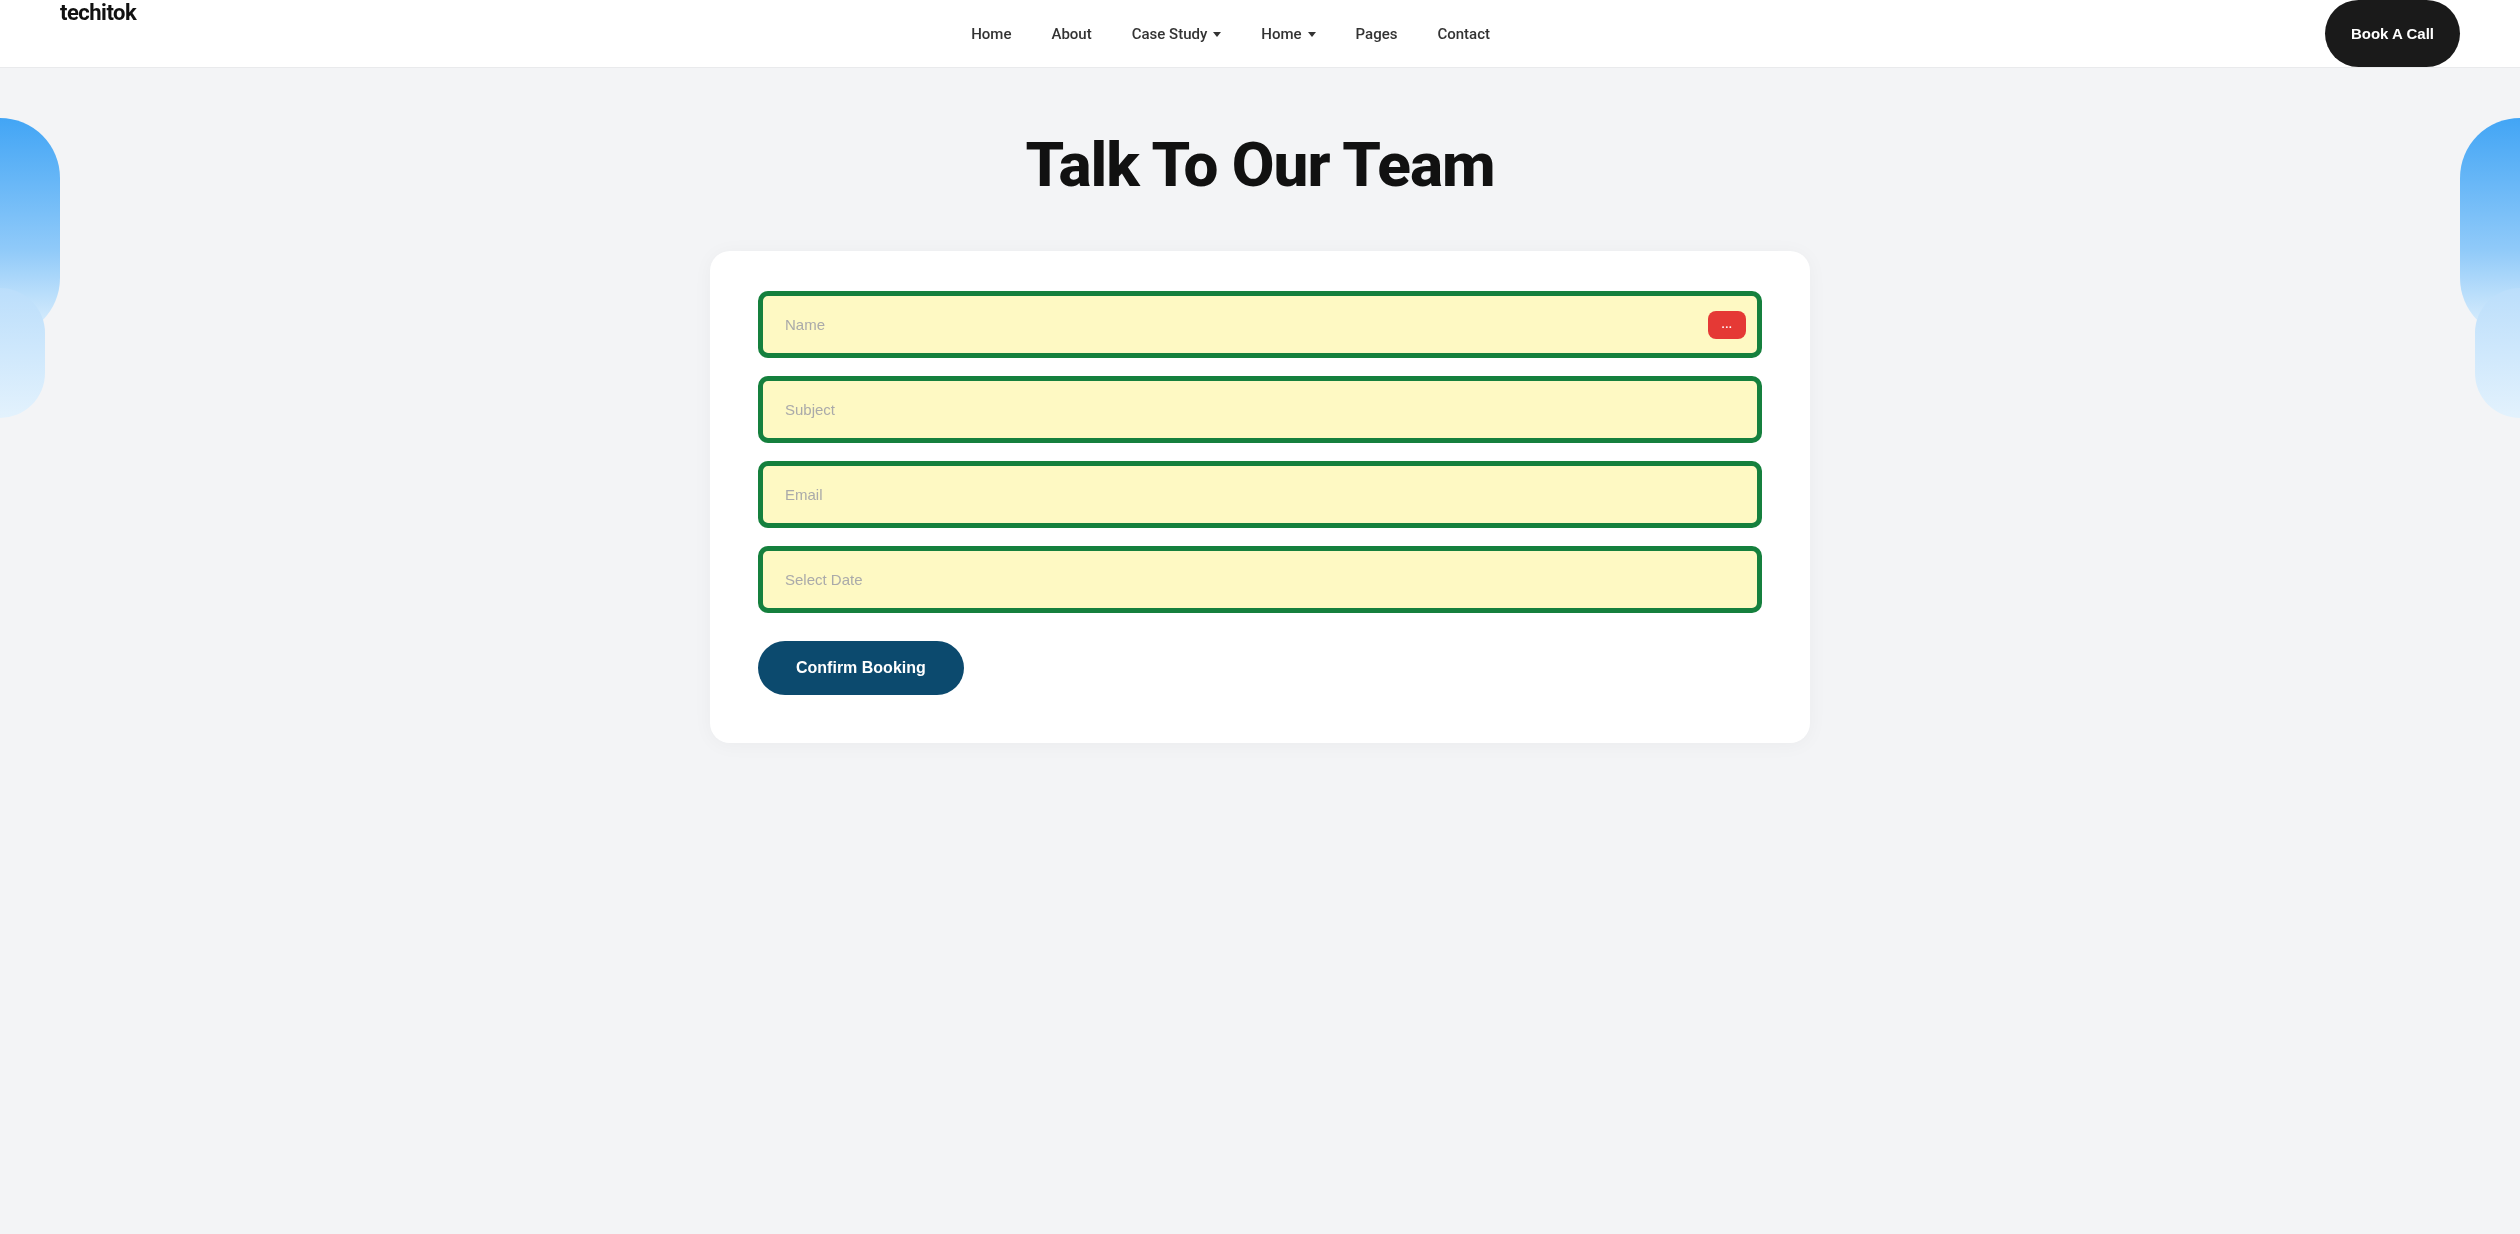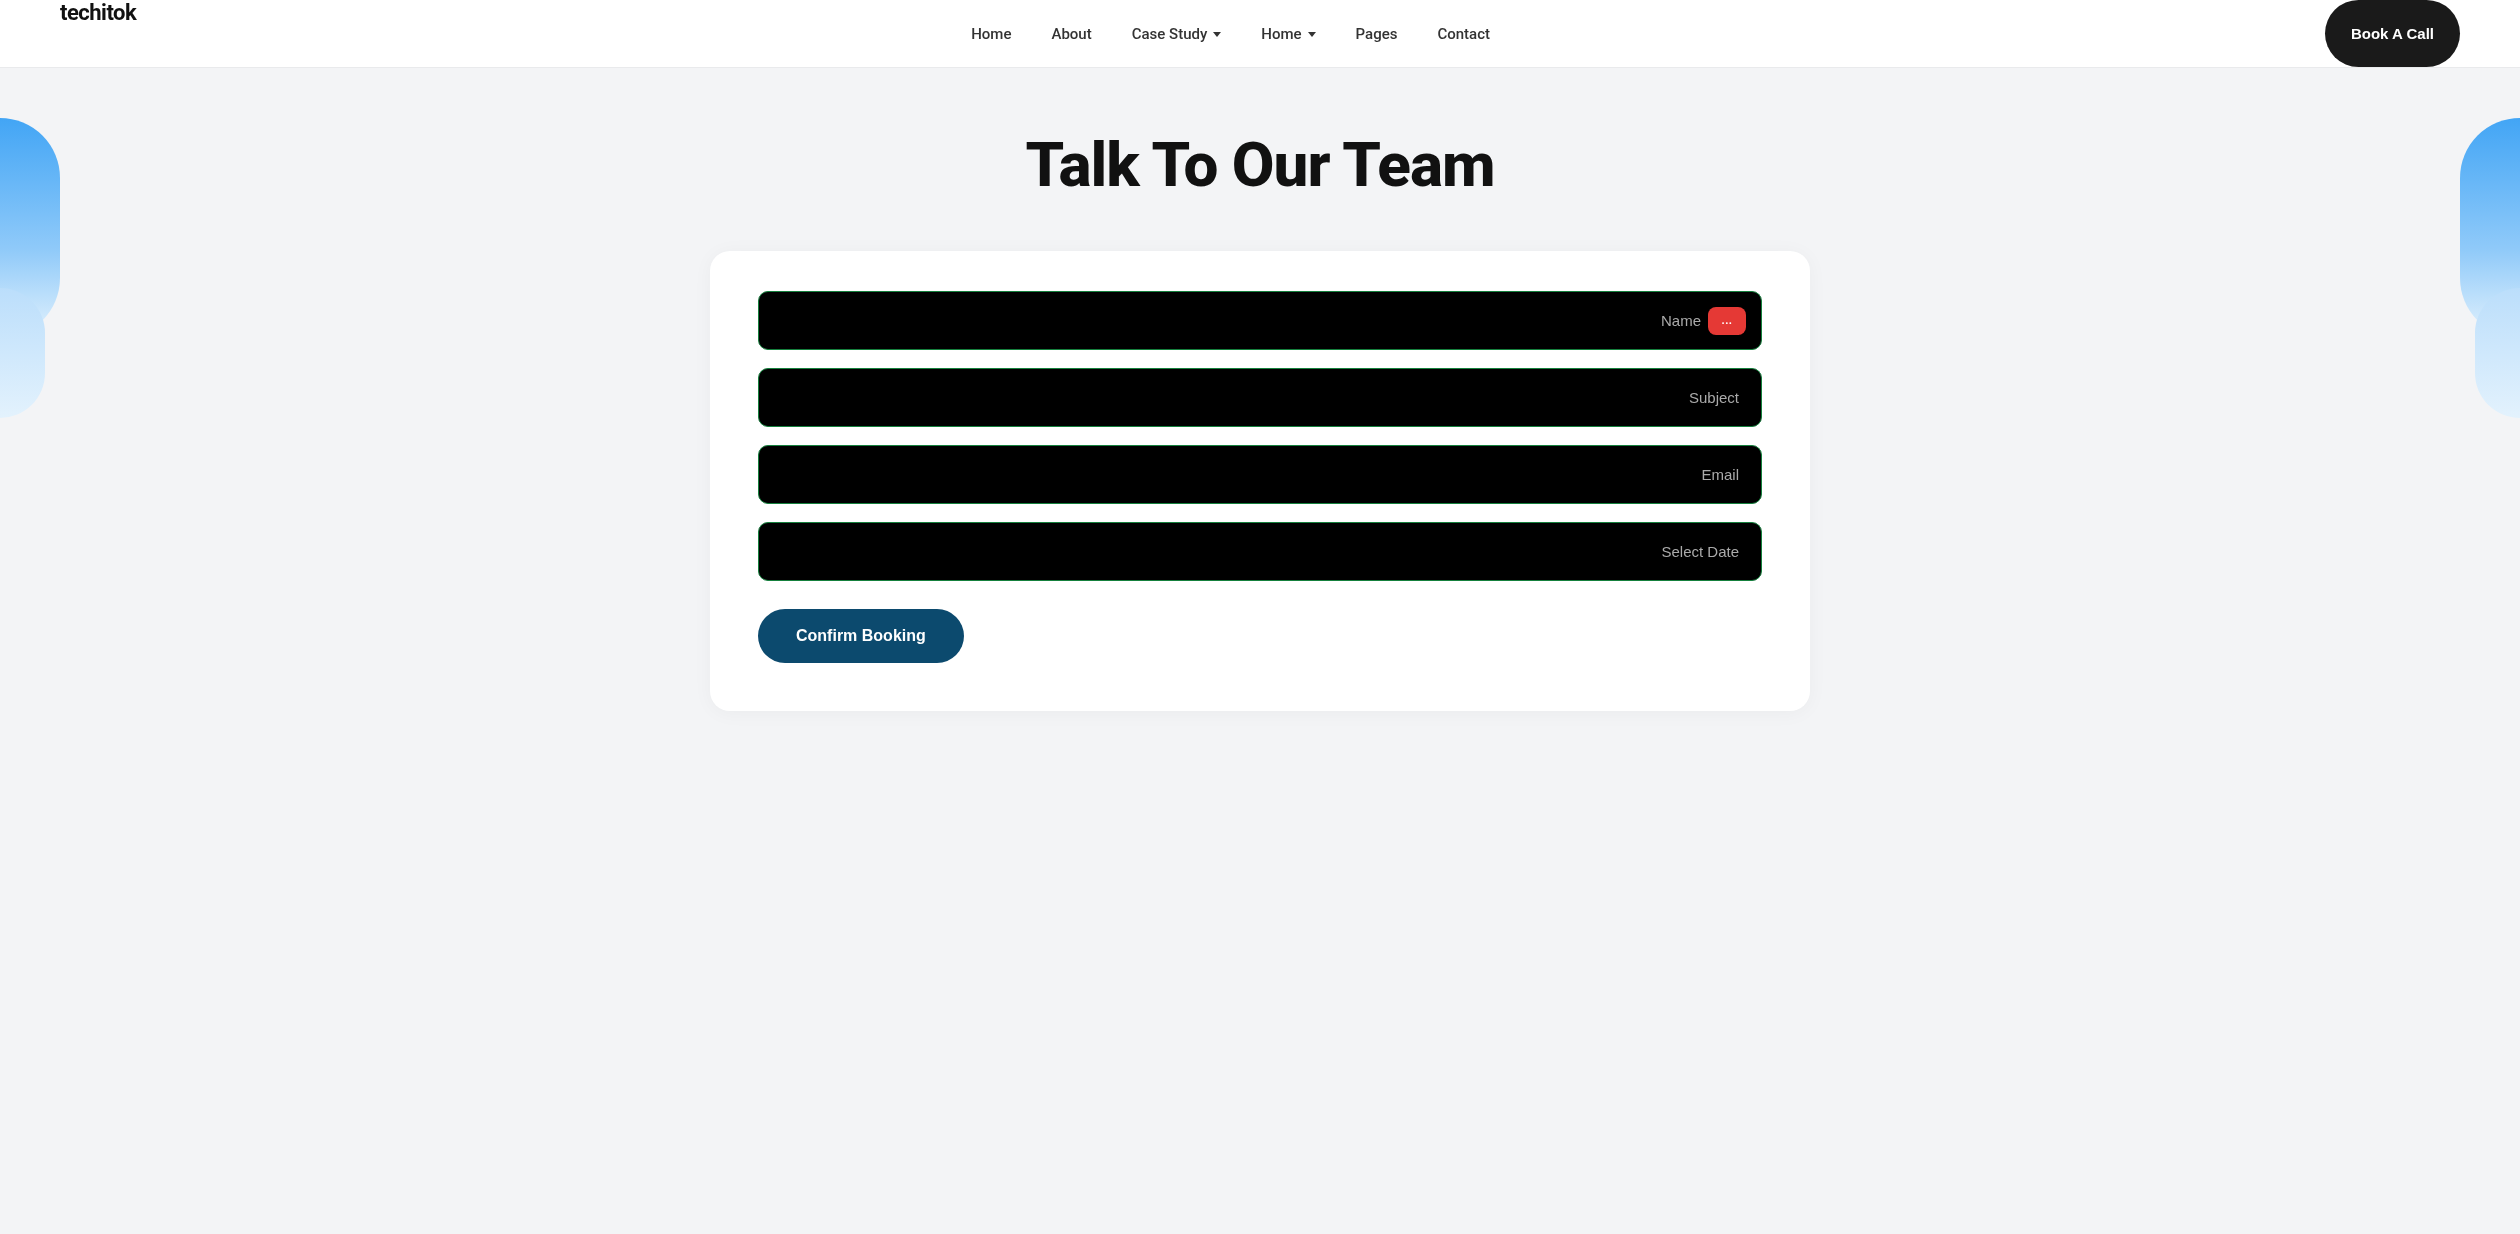--- a/index.html
+++ b/index.html
@@ -140,29 +140,28 @@
       max-width: 1100px;
       box-shadow: 0 2px 20px rgba(0,0,0,0.04);
     }
 
     .form-group {
       margin-bottom: 18px;
     }
 
     .form-input {
       width: 100%;
-      background-color: #000000;
-      border: 1px solid #15803d;
+      background-color: #fef9c3;
+      border: 5px solid #15803d;
       border-radius: 10px;
       padding: 20px 22px;
       font-size: 15px;
       color: #888;
       outline: none;
       transition: border-color 0.2s;
-      text-align: right;
     }
 
     .form-input::placeholder {
       color: #aaa;
     }
 
     .name-wrapper {
       position: relative;
     }
 

